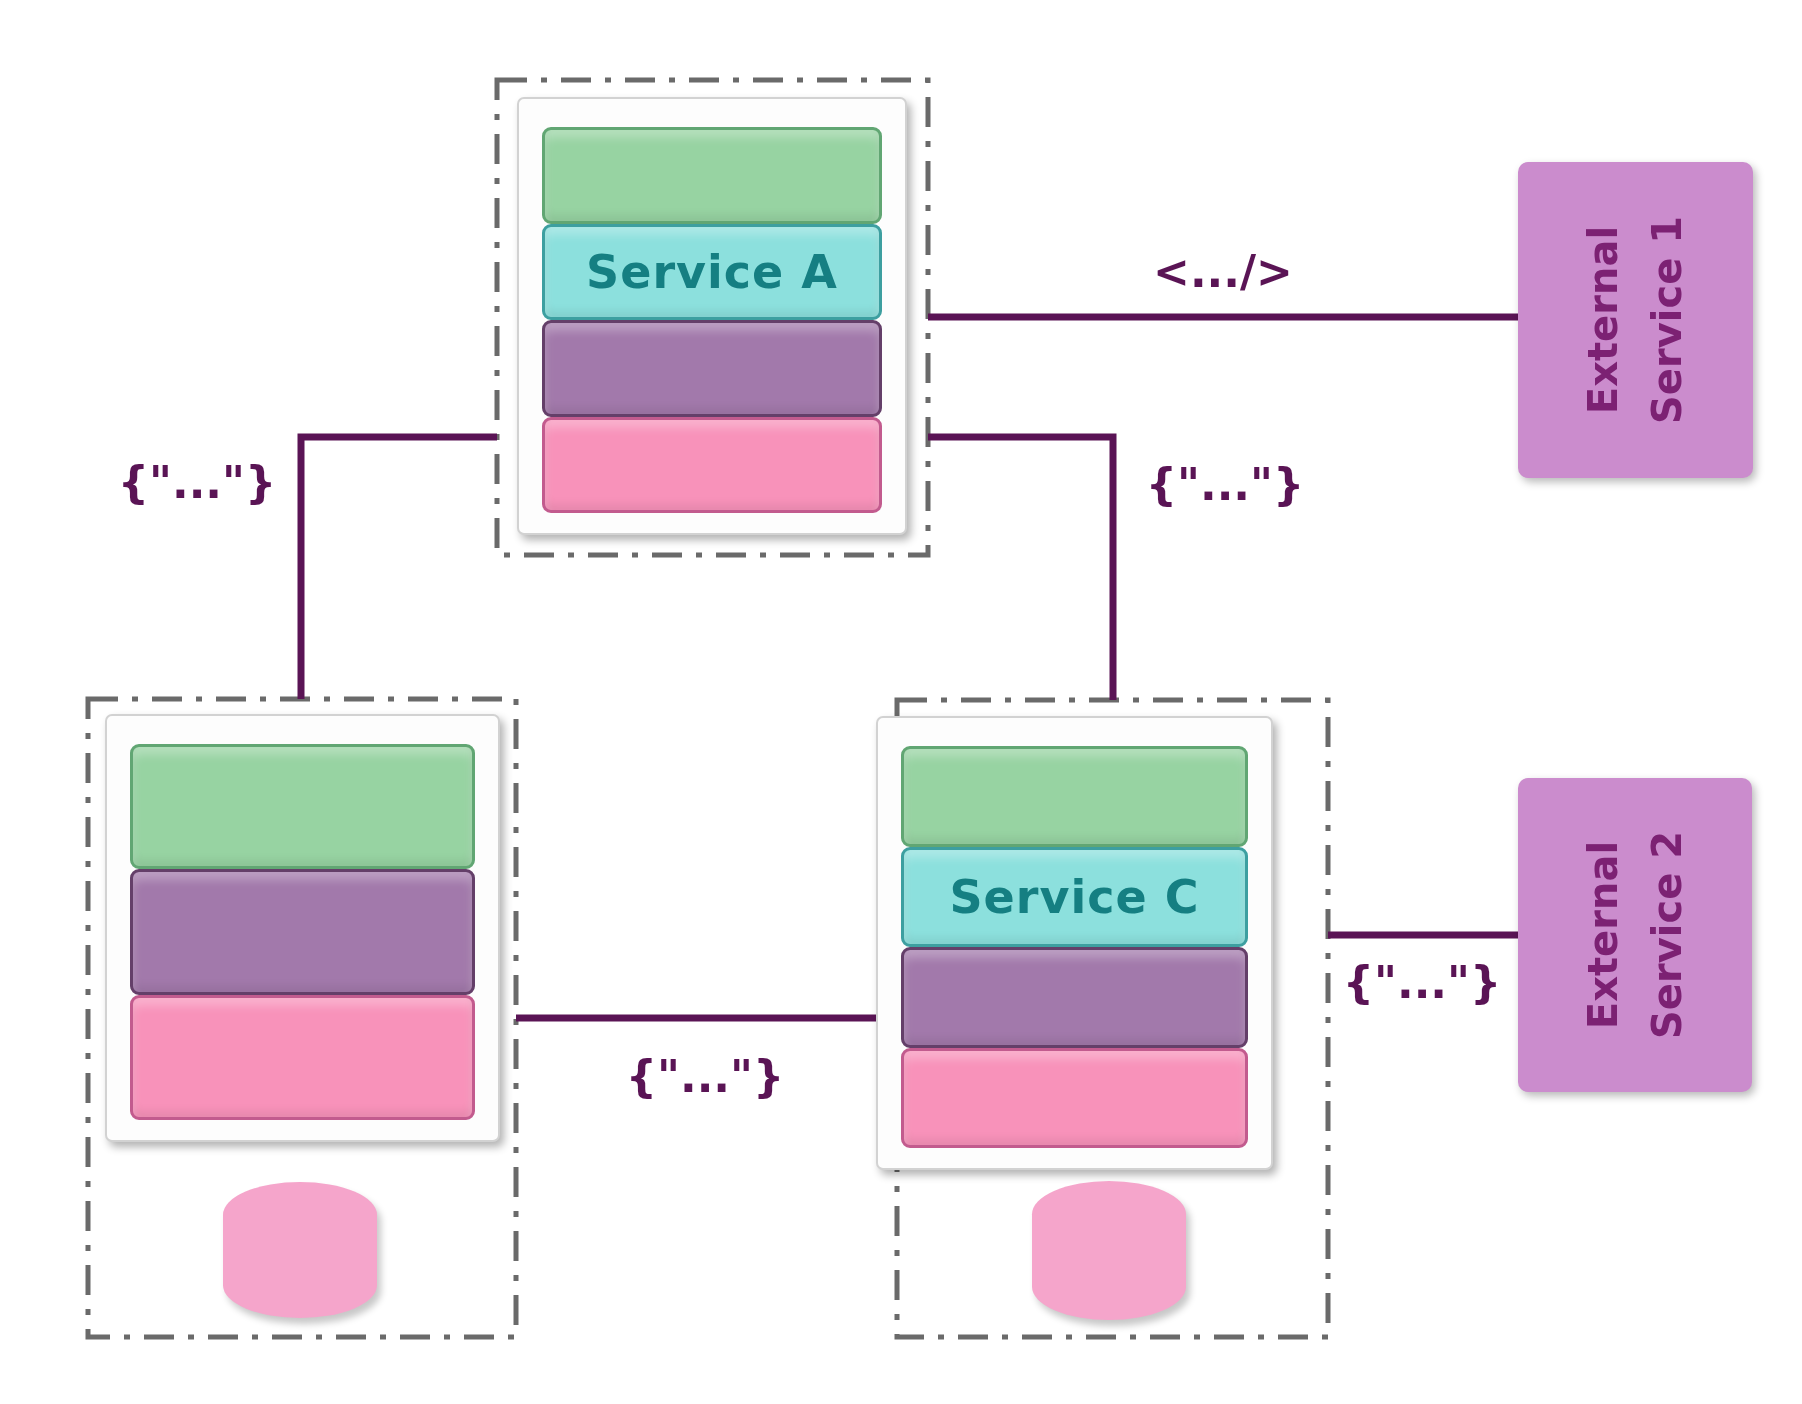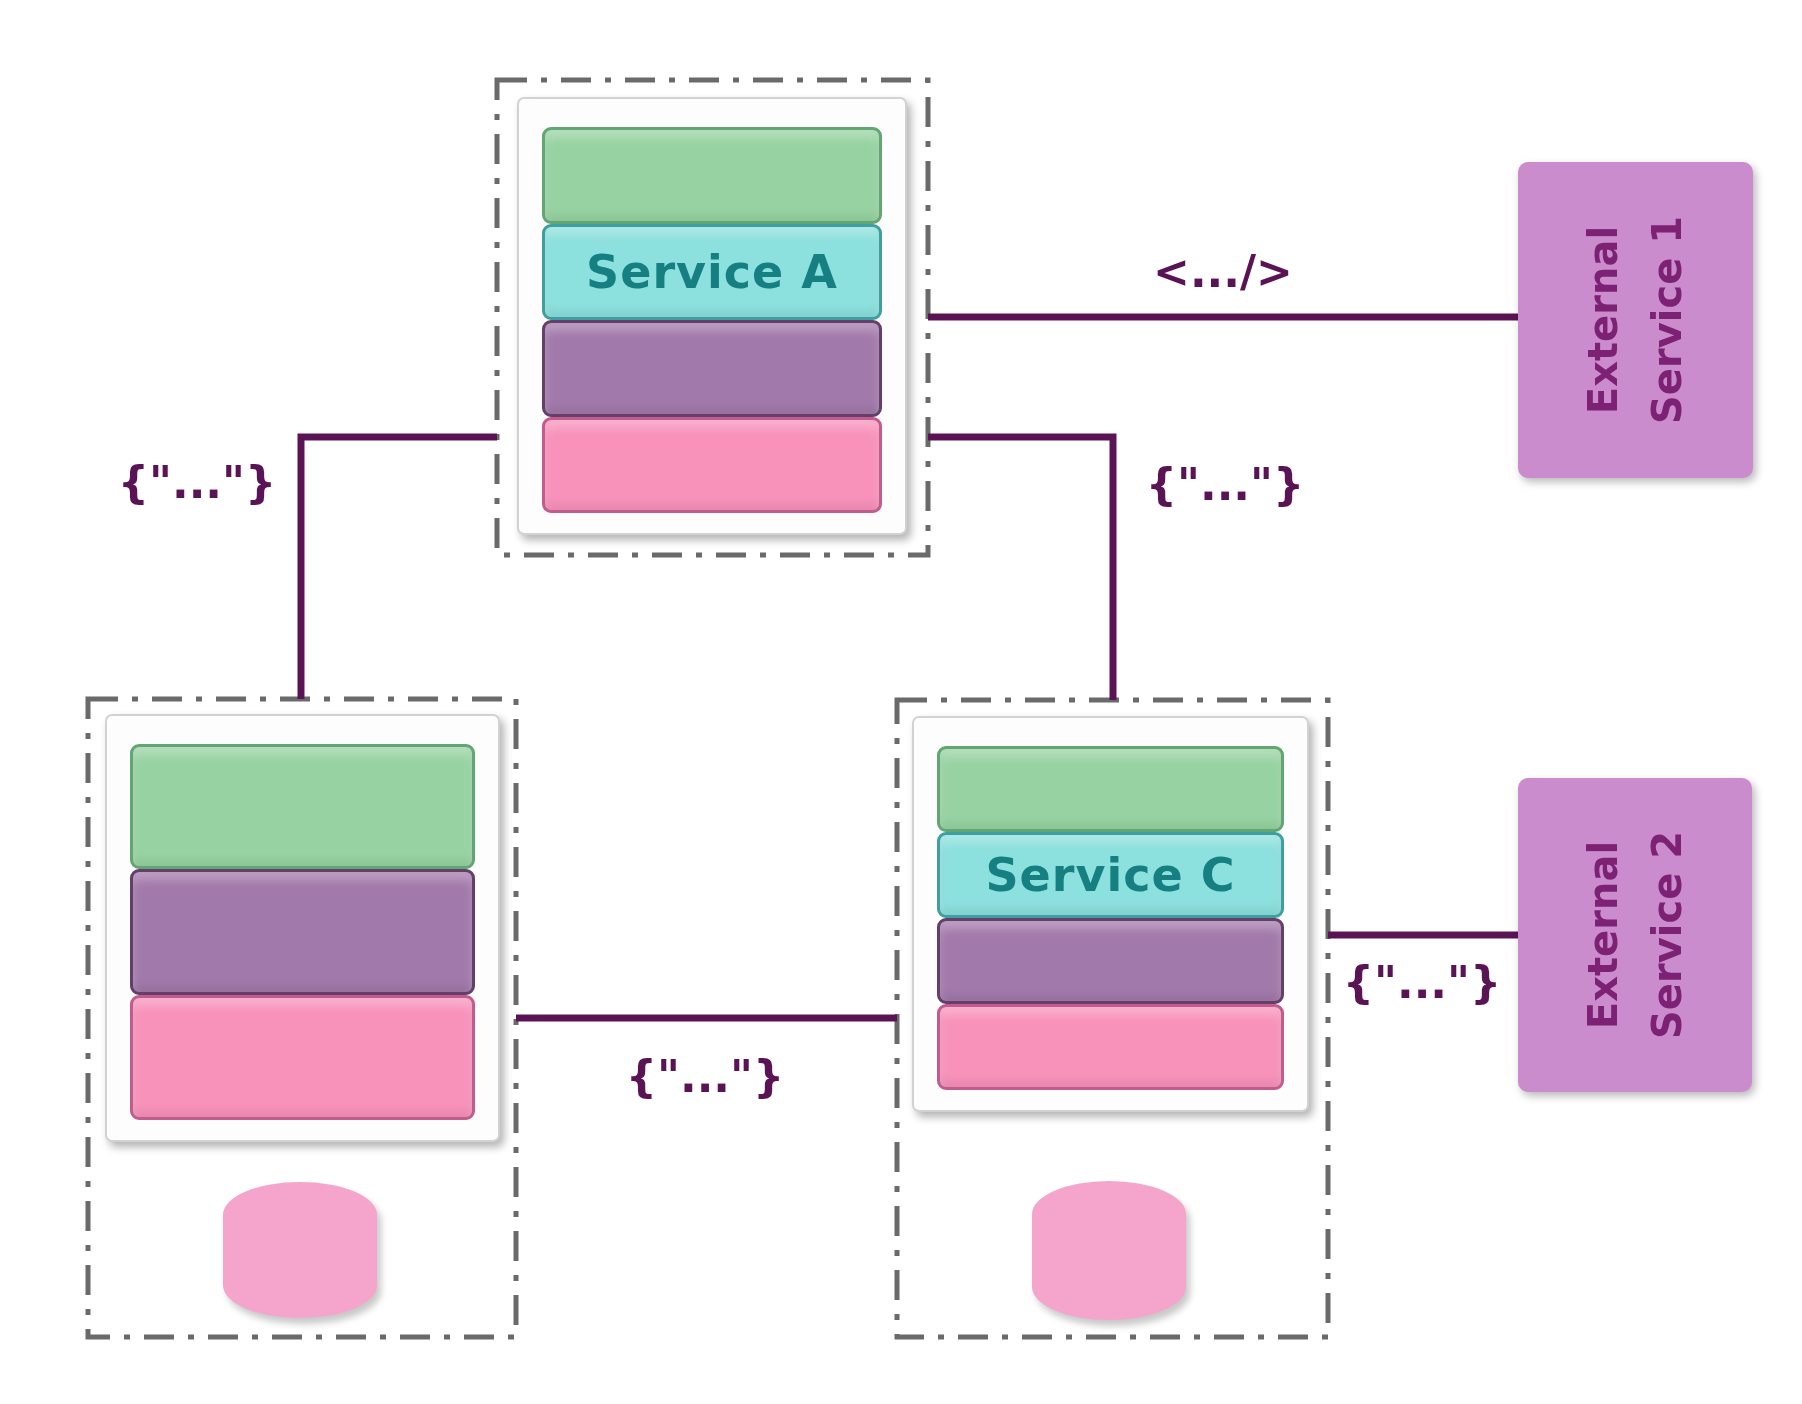--- a/index.html
+++ b/index.html
@@ -114,21 +114,21 @@
     <div class="bar pink"></div>
   </div>
 
   <div class="card" style="left:105px; top:714px; width:395px; height:428px;">
     <div class="bar green"></div>
     <div class="bar purple"></div>
     <div class="bar pink"></div>
   </div>
   <div class="cylinder" style="left:223px; top:1182px; width:154px; height:136px;"></div>
 
-  <div class="card" style="left:912px; top:716px; width:397px; height:396px;">
+  <div class="card" style="left:876px; top:716px; width:397px; height:454px;">
     <div class="bar green"></div>
     <div class="bar teal">
       <span class="service-label">Service C</span>
     </div>
     <div class="bar purple"></div>
     <div class="bar pink"></div>
   </div>
   <div class="cylinder" style="left:1032px; top:1181px; width:154px; height:139px;"></div>
 
   <div class="external" style="left:1518px; top:162px; width:235px; height:316px;">

